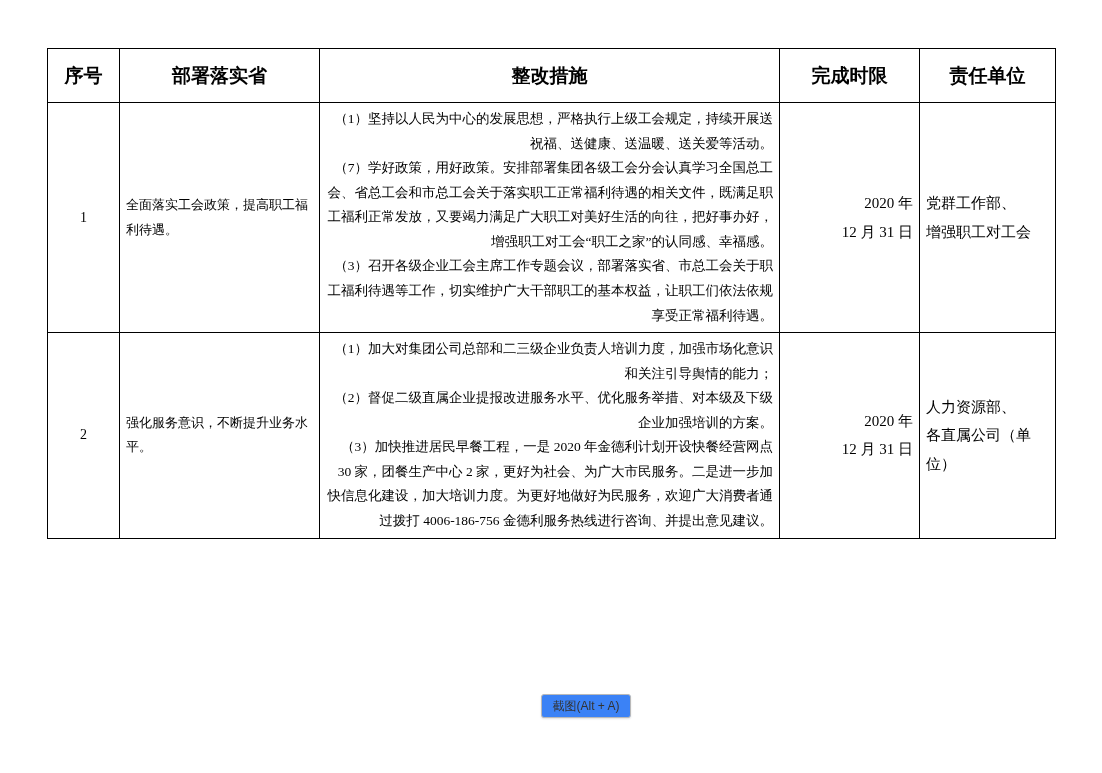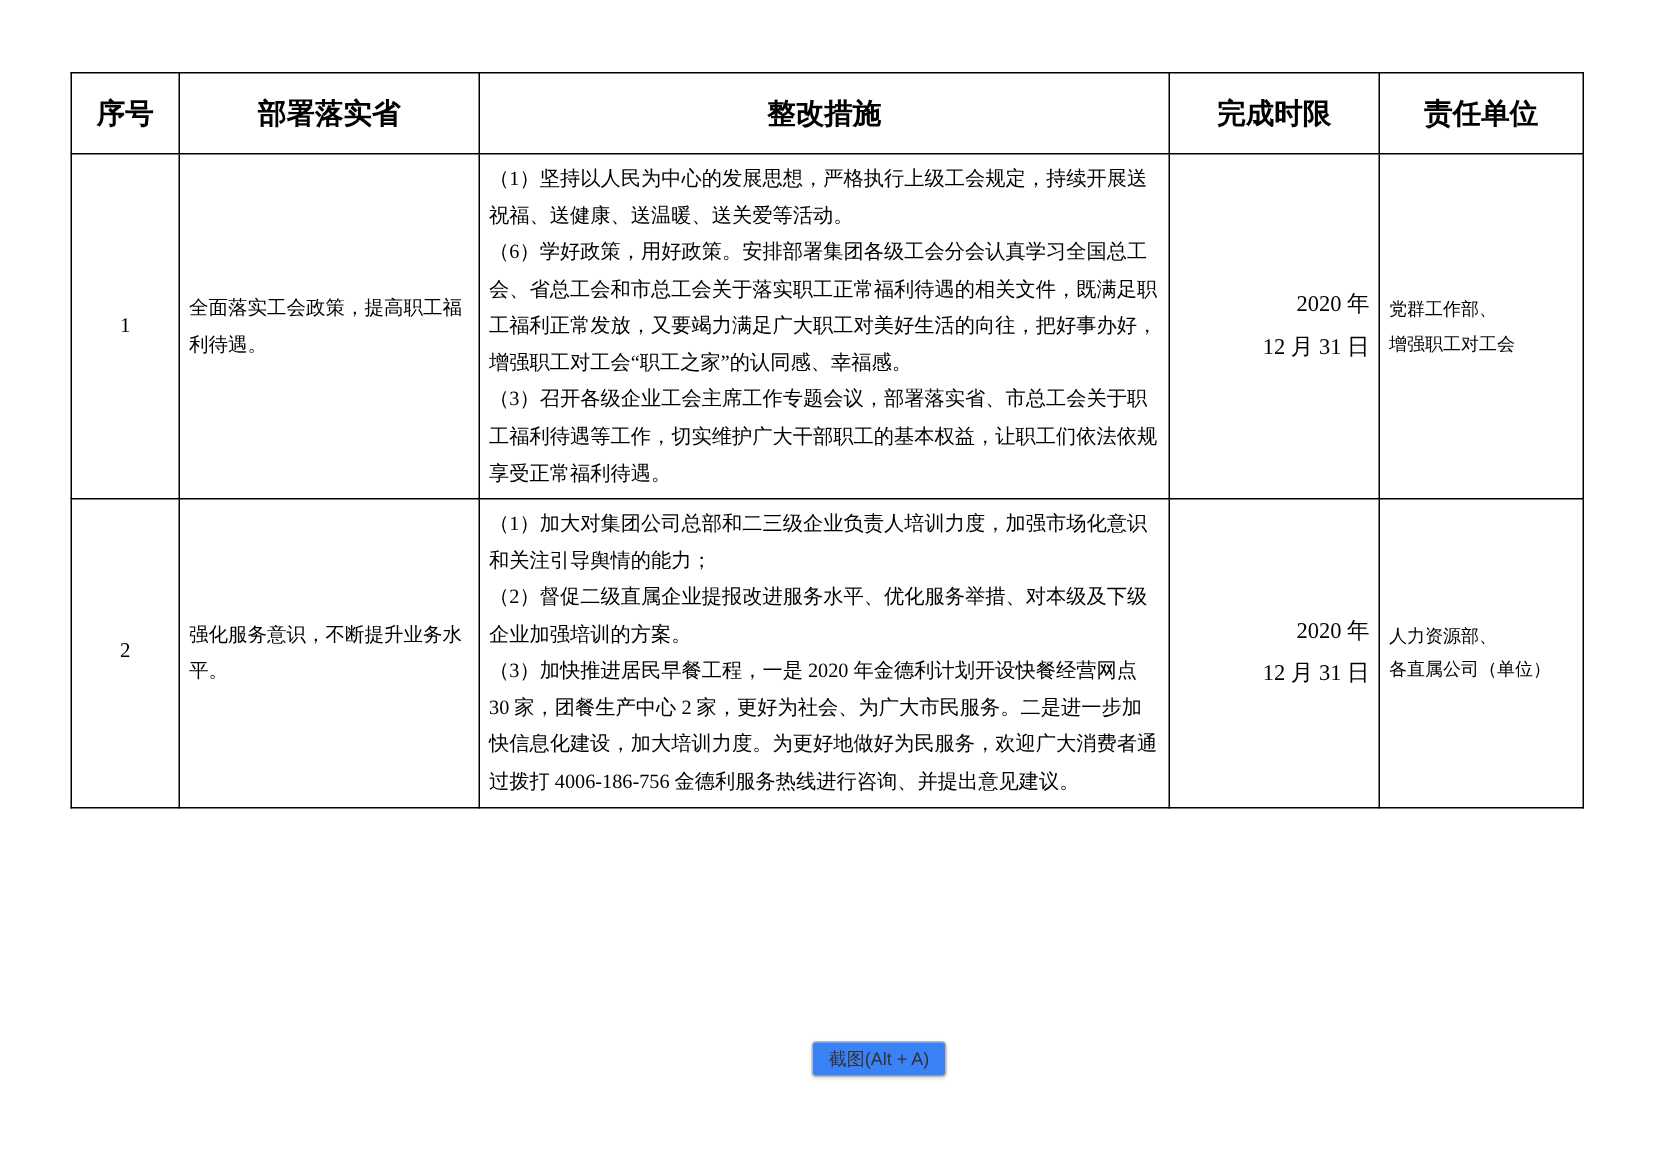--- a/index.html
+++ b/index.html
@@ -70,28 +70,29 @@
   }
   td.c-measure {
     font-size: 13.5px;
     line-height: 1.82;
     text-align: left;
     padding: 8px 10px 8px 10px;
   }
   td.c-measure p {
     margin: 0;
     text-indent: 0;
+    text-align: right;
   }
   td.c-due {
     text-align: right;
     font-size: 15px;
     line-height: 1.9;
   }
   td.c-owner {
-    font-size: 12px;
+    font-size: 15px;
     line-height: 1.9;
     text-align: left;
     padding-left: 10px;
   }
   .snip-bar {
     position: absolute;
     left: 541px;
     top: 646px;
     width: 88px;
     height: 22px;
@@ -130,21 +131,21 @@
           <th>完成时限</th>
           <th>责任单位</th>
         </tr>
       </thead>
       <tbody>
         <tr>
           <td class="c-no">1</td>
           <td class="c-goal">全面落实工会政策，提高职工福利待遇。</td>
           <td class="c-measure">
             <p>（1）坚持以人民为中心的发展思想，严格执行上级工会规定，持续开展送祝福、送健康、送温暖、送关爱等活动。</p>
-            <p>（6）学好政策，用好政策。安排部署集团各级工会分会认真学习全国总工会、省总工会和市总工会关于落实职工正常福利待遇的相关文件，既满足职工福利正常发放，又要竭力满足广大职工对美好生活的向往，把好事办好，增强职工对工会“职工之家”的认同感、幸福感。</p>
+            <p>（7）学好政策，用好政策。安排部署集团各级工会分会认真学习全国总工会、省总工会和市总工会关于落实职工正常福利待遇的相关文件，既满足职工福利正常发放，又要竭力满足广大职工对美好生活的向往，把好事办好，增强职工对工会“职工之家”的认同感、幸福感。</p>
             <p>（3）召开各级企业工会主席工作专题会议，部署落实省、市总工会关于职工福利待遇等工作，切实维护广大干部职工的基本权益，让职工们依法依规享受正常福利待遇。</p>
           </td>
           <td class="c-due">
             <div>2020 年</div>
             <div>12 月 31 日</div>
           </td>
           <td class="c-owner">
             <div>党群工作部、</div>
             <div>增强职工对工会</div>
           </td>

